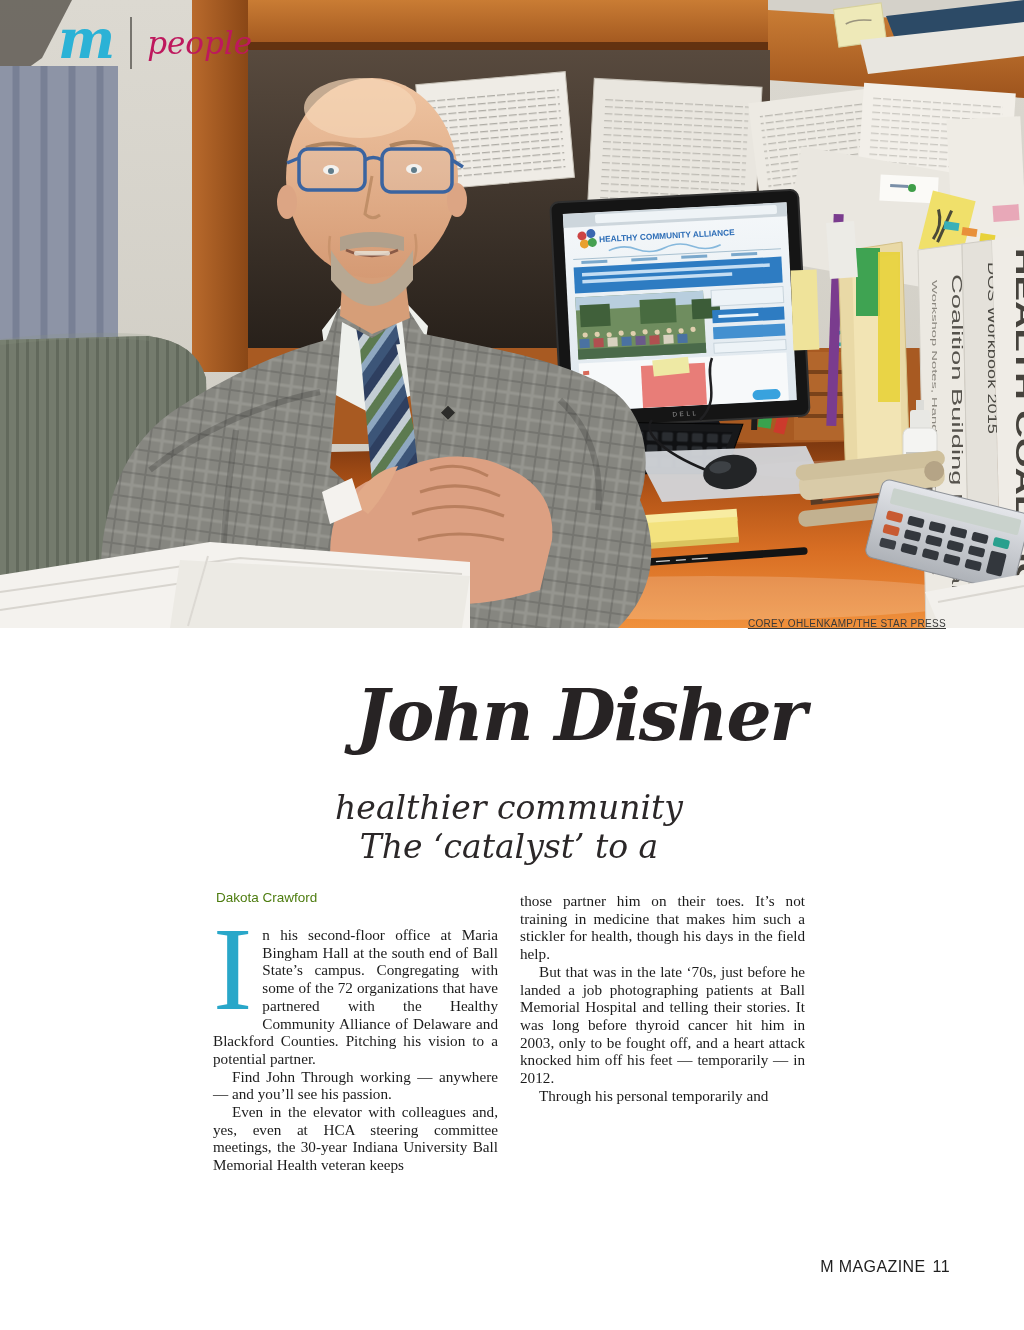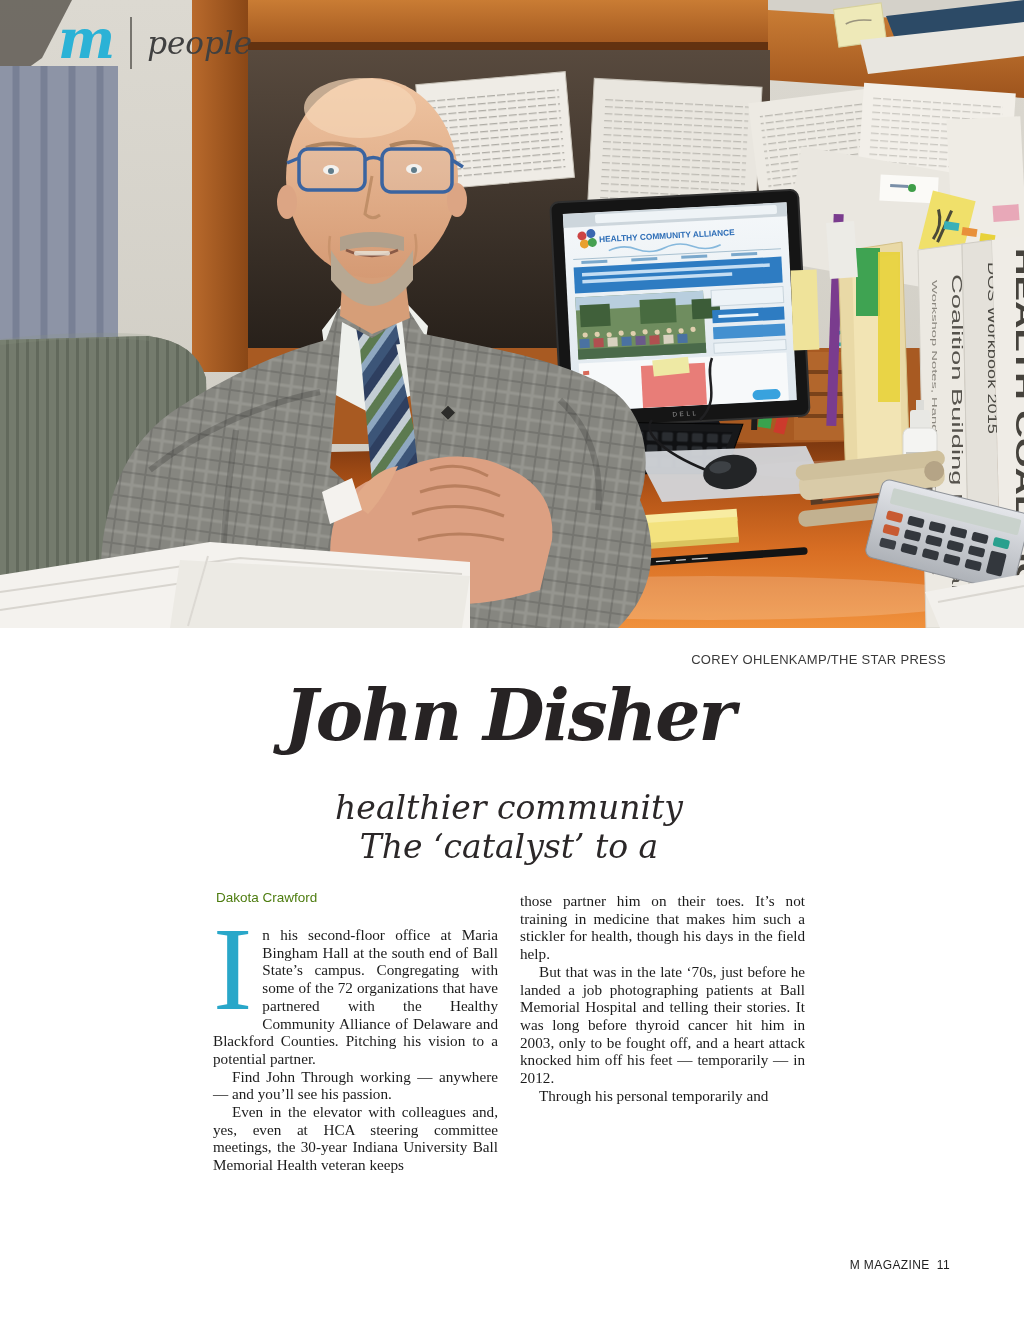--- a/index.html
+++ b/index.html
@@ -4,41 +4,41 @@
 <style>
   html,body{margin:0;padding:0;}
   body{width:1024px;height:1330px;background:#ffffff;position:relative;overflow:hidden;
        font-family:"Liberation Serif",serif;-webkit-font-smoothing:antialiased;}
   .photo-wrap{position:absolute;top:0;left:0;width:1024px;height:628px;}
   .photo-wrap svg{display:block;}
   .masthead{position:absolute;top:16px;left:58px;display:flex;align-items:center;gap:15px;}
   .m-logo{font-family:"DejaVu Serif",serif;font-style:italic;font-weight:bold;font-size:54px;
           line-height:1;color:var(--accent-teal,#2bb2d6);transform:translateY(-4px);}
   .m-divider{width:2px;height:52px;background:#55534e;opacity:.75;}
-  .m-section{font-family:"DejaVu Serif",serif;font-style:italic;font-size:31px;color:#404040;}
-  .credit{position:absolute;top:652px;right:78px;font-family:"Liberation Sans",sans-serif;
-          font-size:13px;letter-spacing:.3px;color:#3a3a3a;}
-  .title{position:absolute;top:680px;left:213px;width:592px;margin:0;text-align:center;
+  .m-section{font-family:"DejaVu Serif",serif;font-style:italic;font-size:31px;color:#be185d;}
+  .credit{position:absolute;top:618px;right:78px;font-family:"Liberation Sans",sans-serif;
+          font-size:10px;letter-spacing:.3px;color:#3a3a3a;text-decoration:underline;}
+  .title{position:absolute;top:680px;left:213px;width:592px;margin:0;text-align:right;
          font-family:"DejaVu Serif",serif;font-style:italic;font-weight:bold;font-size:71px;
          line-height:1;color:var(--title-ink,#272324);letter-spacing:-2px;}
   .subtitle{position:absolute;top:789px;left:205px;width:608px;text-align:center;
             font-family:"DejaVu Serif",serif;font-style:italic;font-size:33px;line-height:1.17;
             color:#2b2728;}
   .byline{position:absolute;top:890px;left:216px;font-family:"Liberation Sans",sans-serif;
           font-size:13.5px;color:#4d7c0f;}
   .col{position:absolute;width:285px;font-size:15.2px;line-height:17.7px;text-align:justify;
        color:#1b1b1b;}
   .col-left{left:213px;top:926px;}
   .col-right{left:520px;top:892px;}
   .col p{margin:0;}
   .col p.indent{text-indent:19px;}
   .dropcap{float:left;font-family:"Liberation Serif",serif;font-size:118px;line-height:82px;
            height:86px;margin:3px 10px 0 0;color:var(--dropcap-teal,#29a7c9);}
   .footer{position:absolute;top:1258px;right:74px;font-family:"Liberation Sans",sans-serif;
-          font-size:12px;letter-spacing:.4px;color:#1f1f1f;}
+          font-size:16px;letter-spacing:.4px;color:#1f1f1f;}
   .footer .pagenum{margin-left:7px;}
   svg text{font-family:"Liberation Sans",sans-serif;}
 </style>
 </head>
 <body>
 
 <div class="photo-wrap">
 <svg width="1024" height="628" viewBox="0 0 1024 628">
   <defs>
     <linearGradient id="wall" x1="0" y1="0" x2="0" y2="1">

